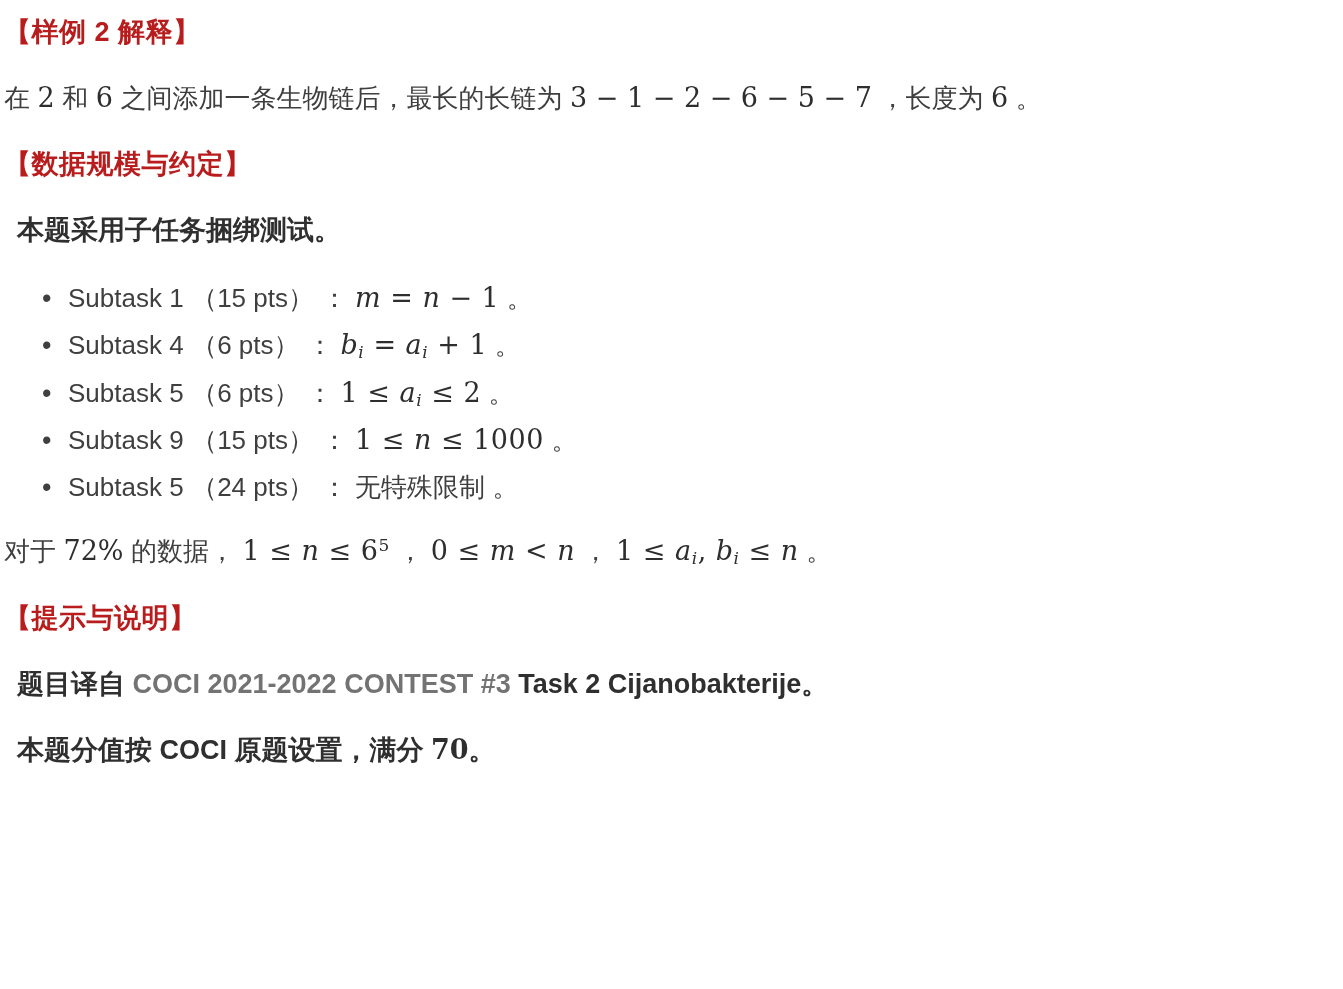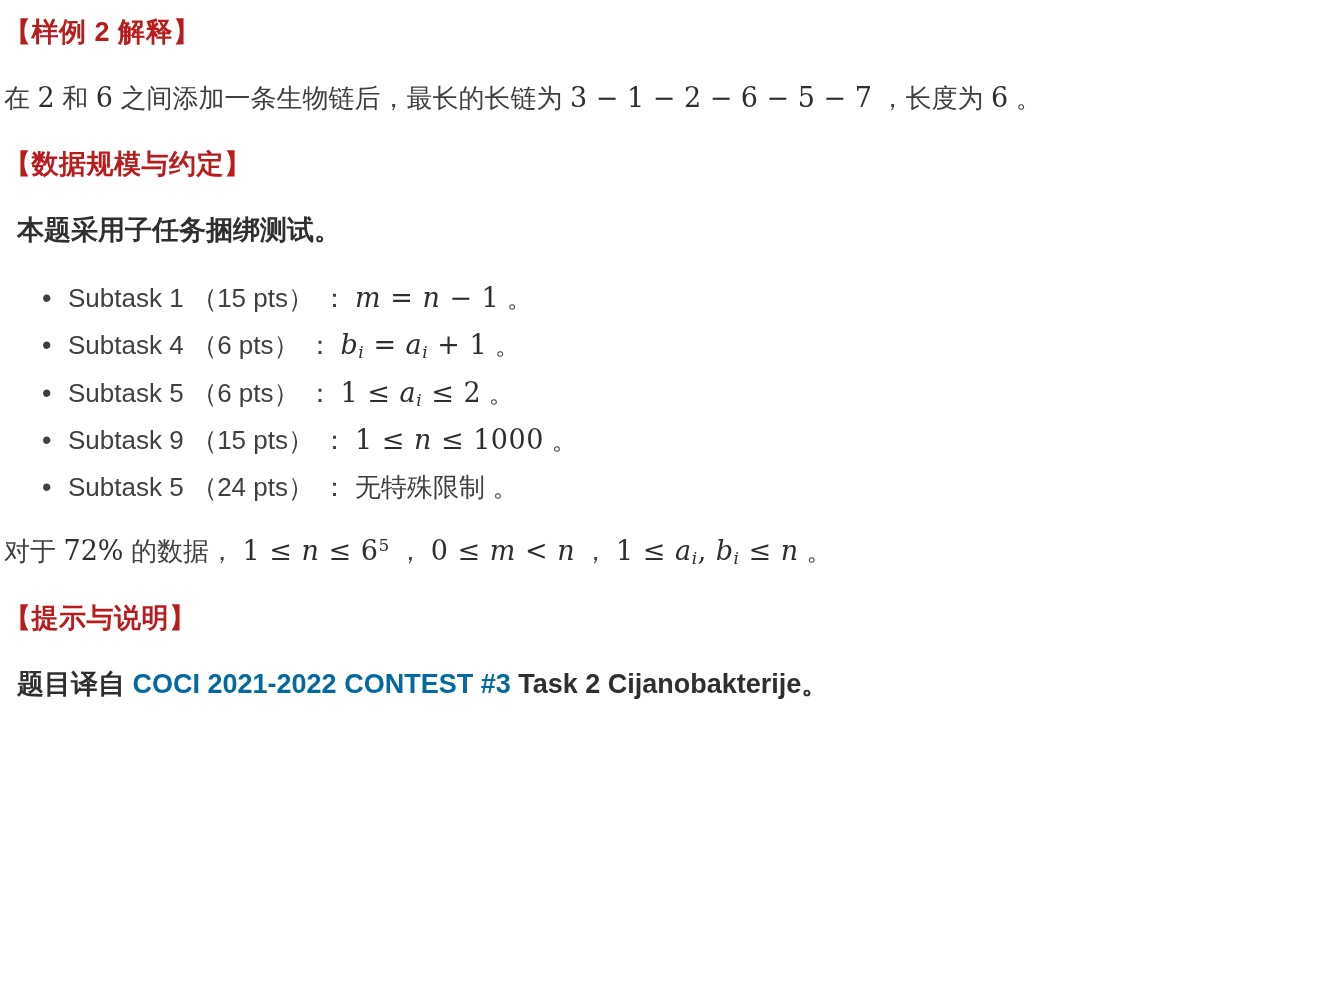--- a/index.html
+++ b/index.html
@@ -89,21 +89,21 @@
     font-size: 27px;
     line-height: 1.42;
     color: #3f3f3f;
   }
   .label {
     font-family: "Liberation Sans", sans-serif;
     font-size: 26px;
     color: #3f3f3f;
   }
   a.link {
-    color: #0369a1;
+    color: #737373;
     font-weight: bold;
     text-decoration: none;
   }
   .ital-bold {
     font-weight: bold;
     text-align: center;
   }
 </style>
 </head>
 <body>
@@ -182,14 +182,17 @@
     <span class="m"><span class="mn">1</span> ≤ <i class="mi">a</i><sub class="msub">i</sub>, <i class="mi">b</i><sub class="msub">i</sub> ≤ <i class="mi">n</i></span>
     <span class="label">。</span>
   </p>
 
   <h2 class="heading">【提示与说明】</h2>
 
   <p class="bold-para">
     <span>题目译自 </span><a class="link" href="#">COCI 2021-2022 CONTEST #3</a><span class="ital-bold"> Task 2 Cijanobakterije</span><span>。</span>
   </p>
 
+  <p class="bold-para">
+    <span>本题分值按 COCI 原题设置，满分 </span><span class="mn">70</span><span>。</span>
+  </p>
 
 </div>
 
 </body></html>

